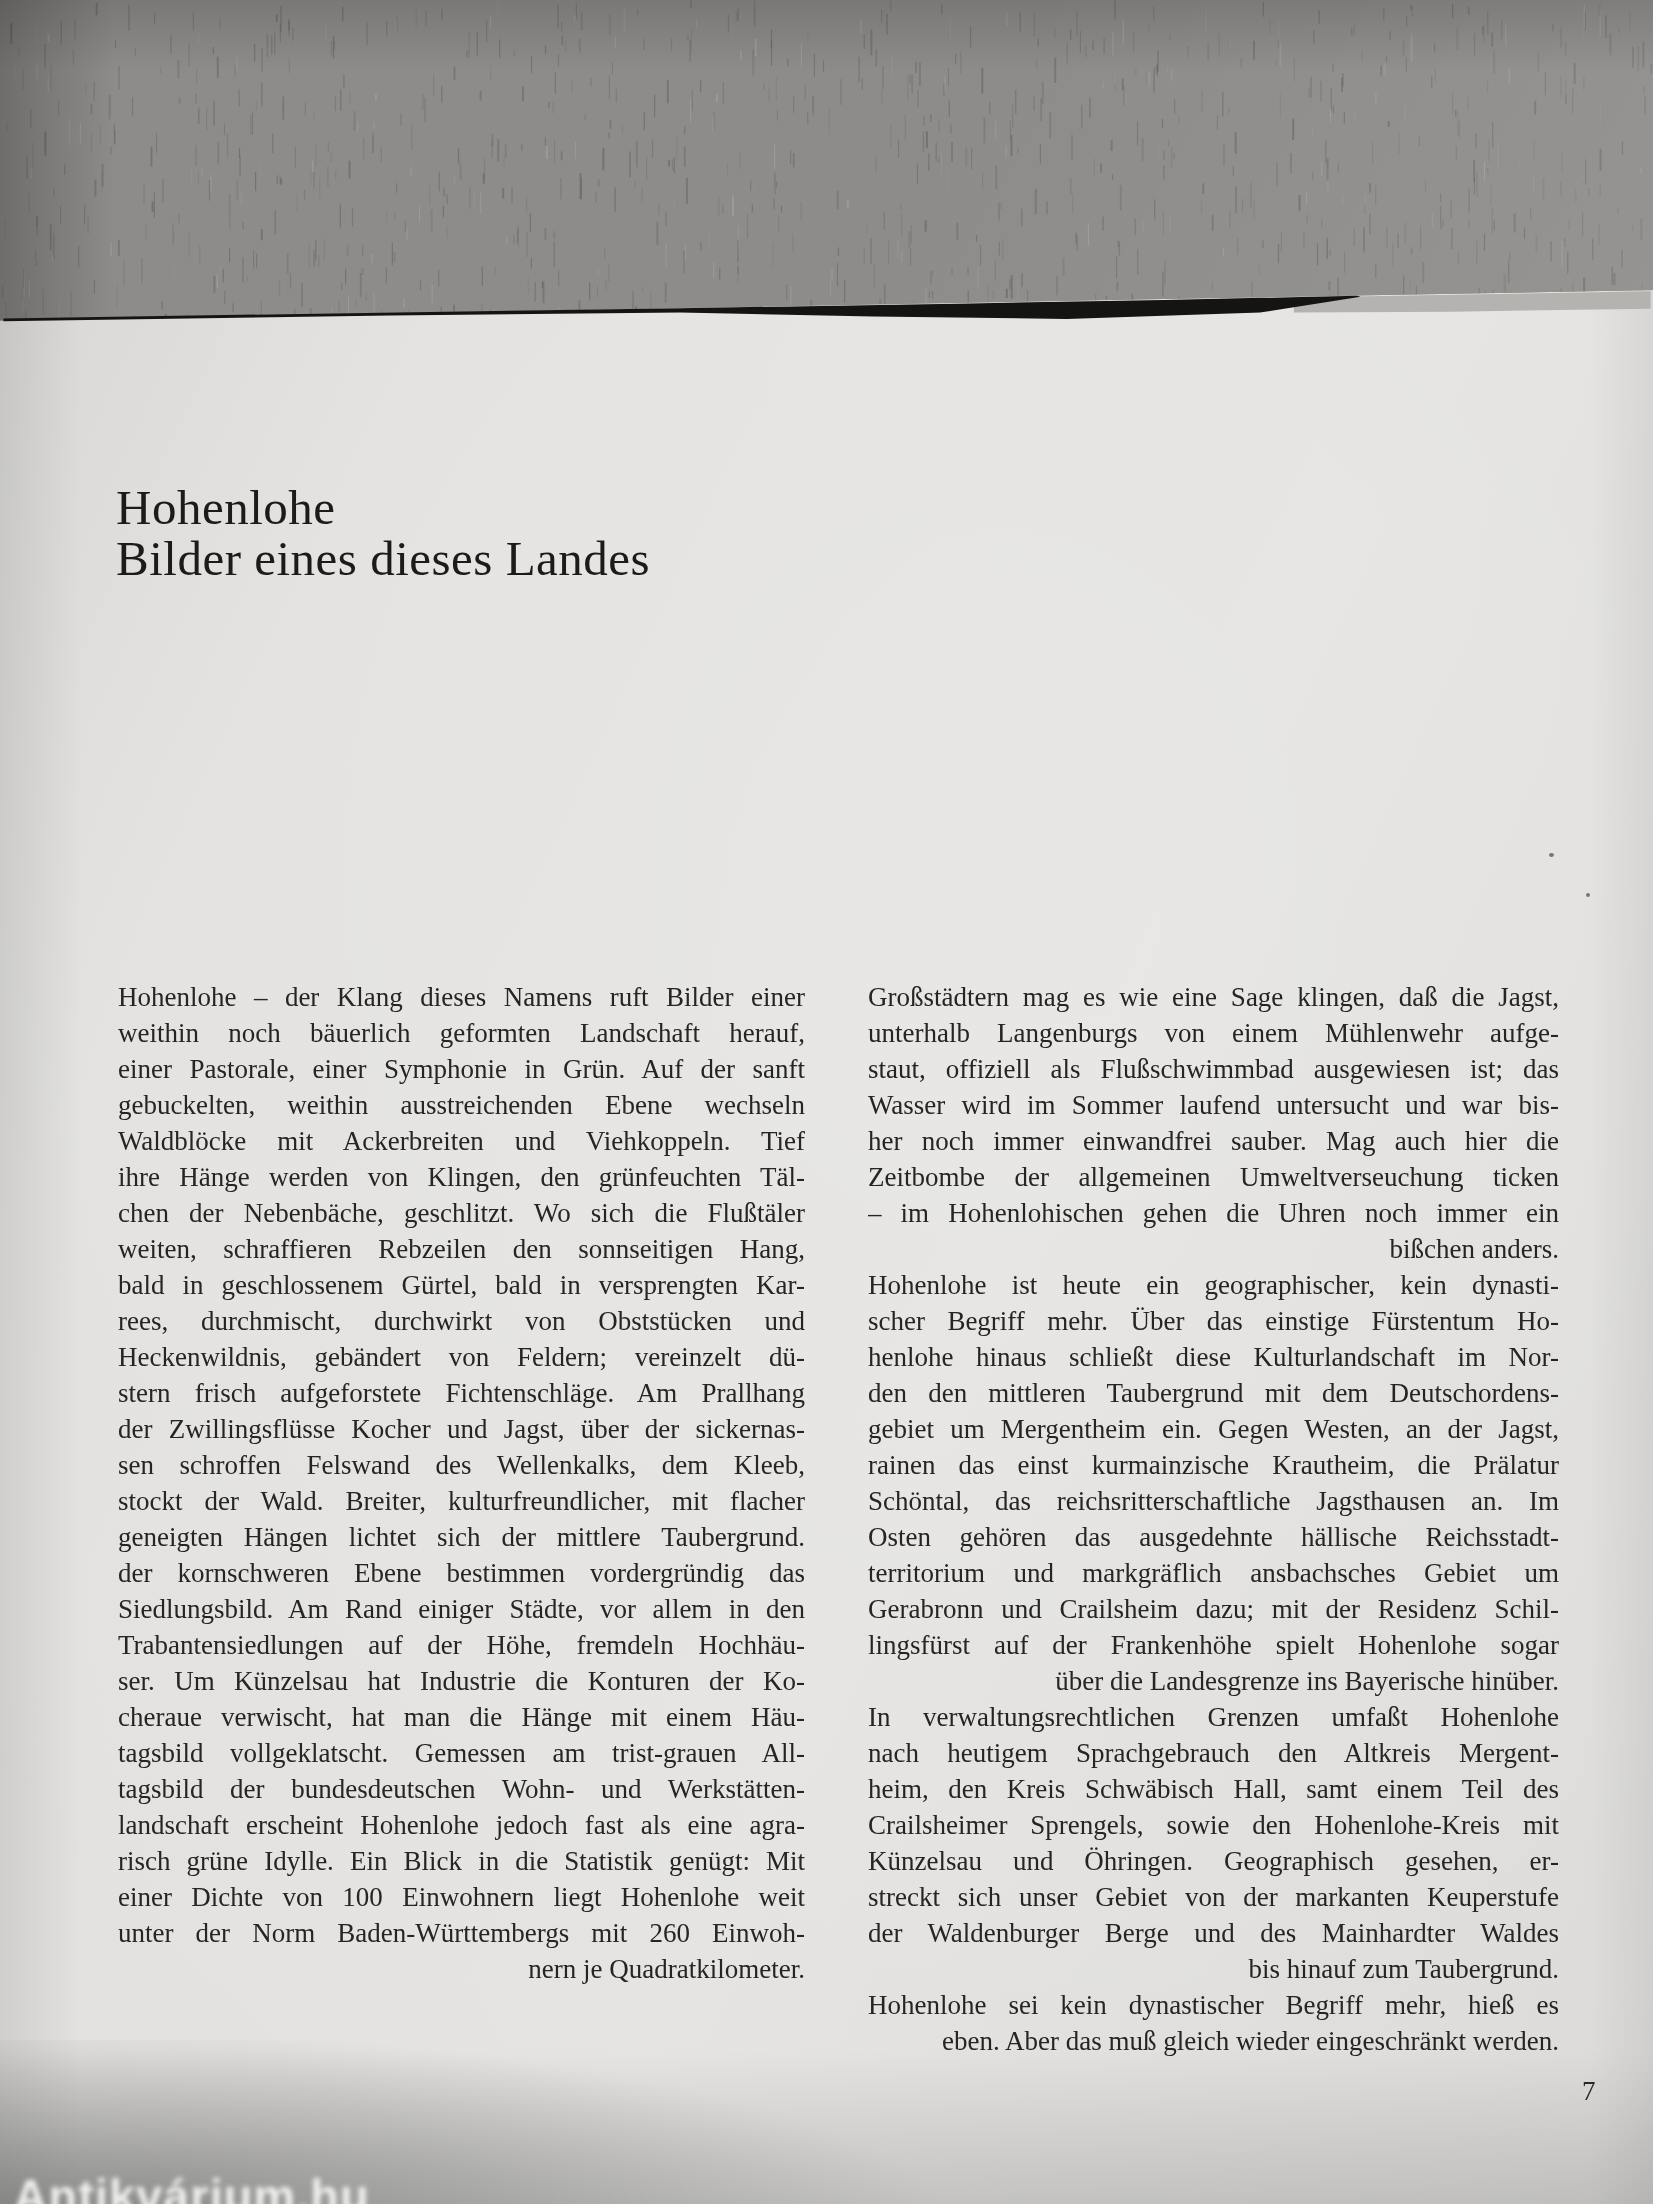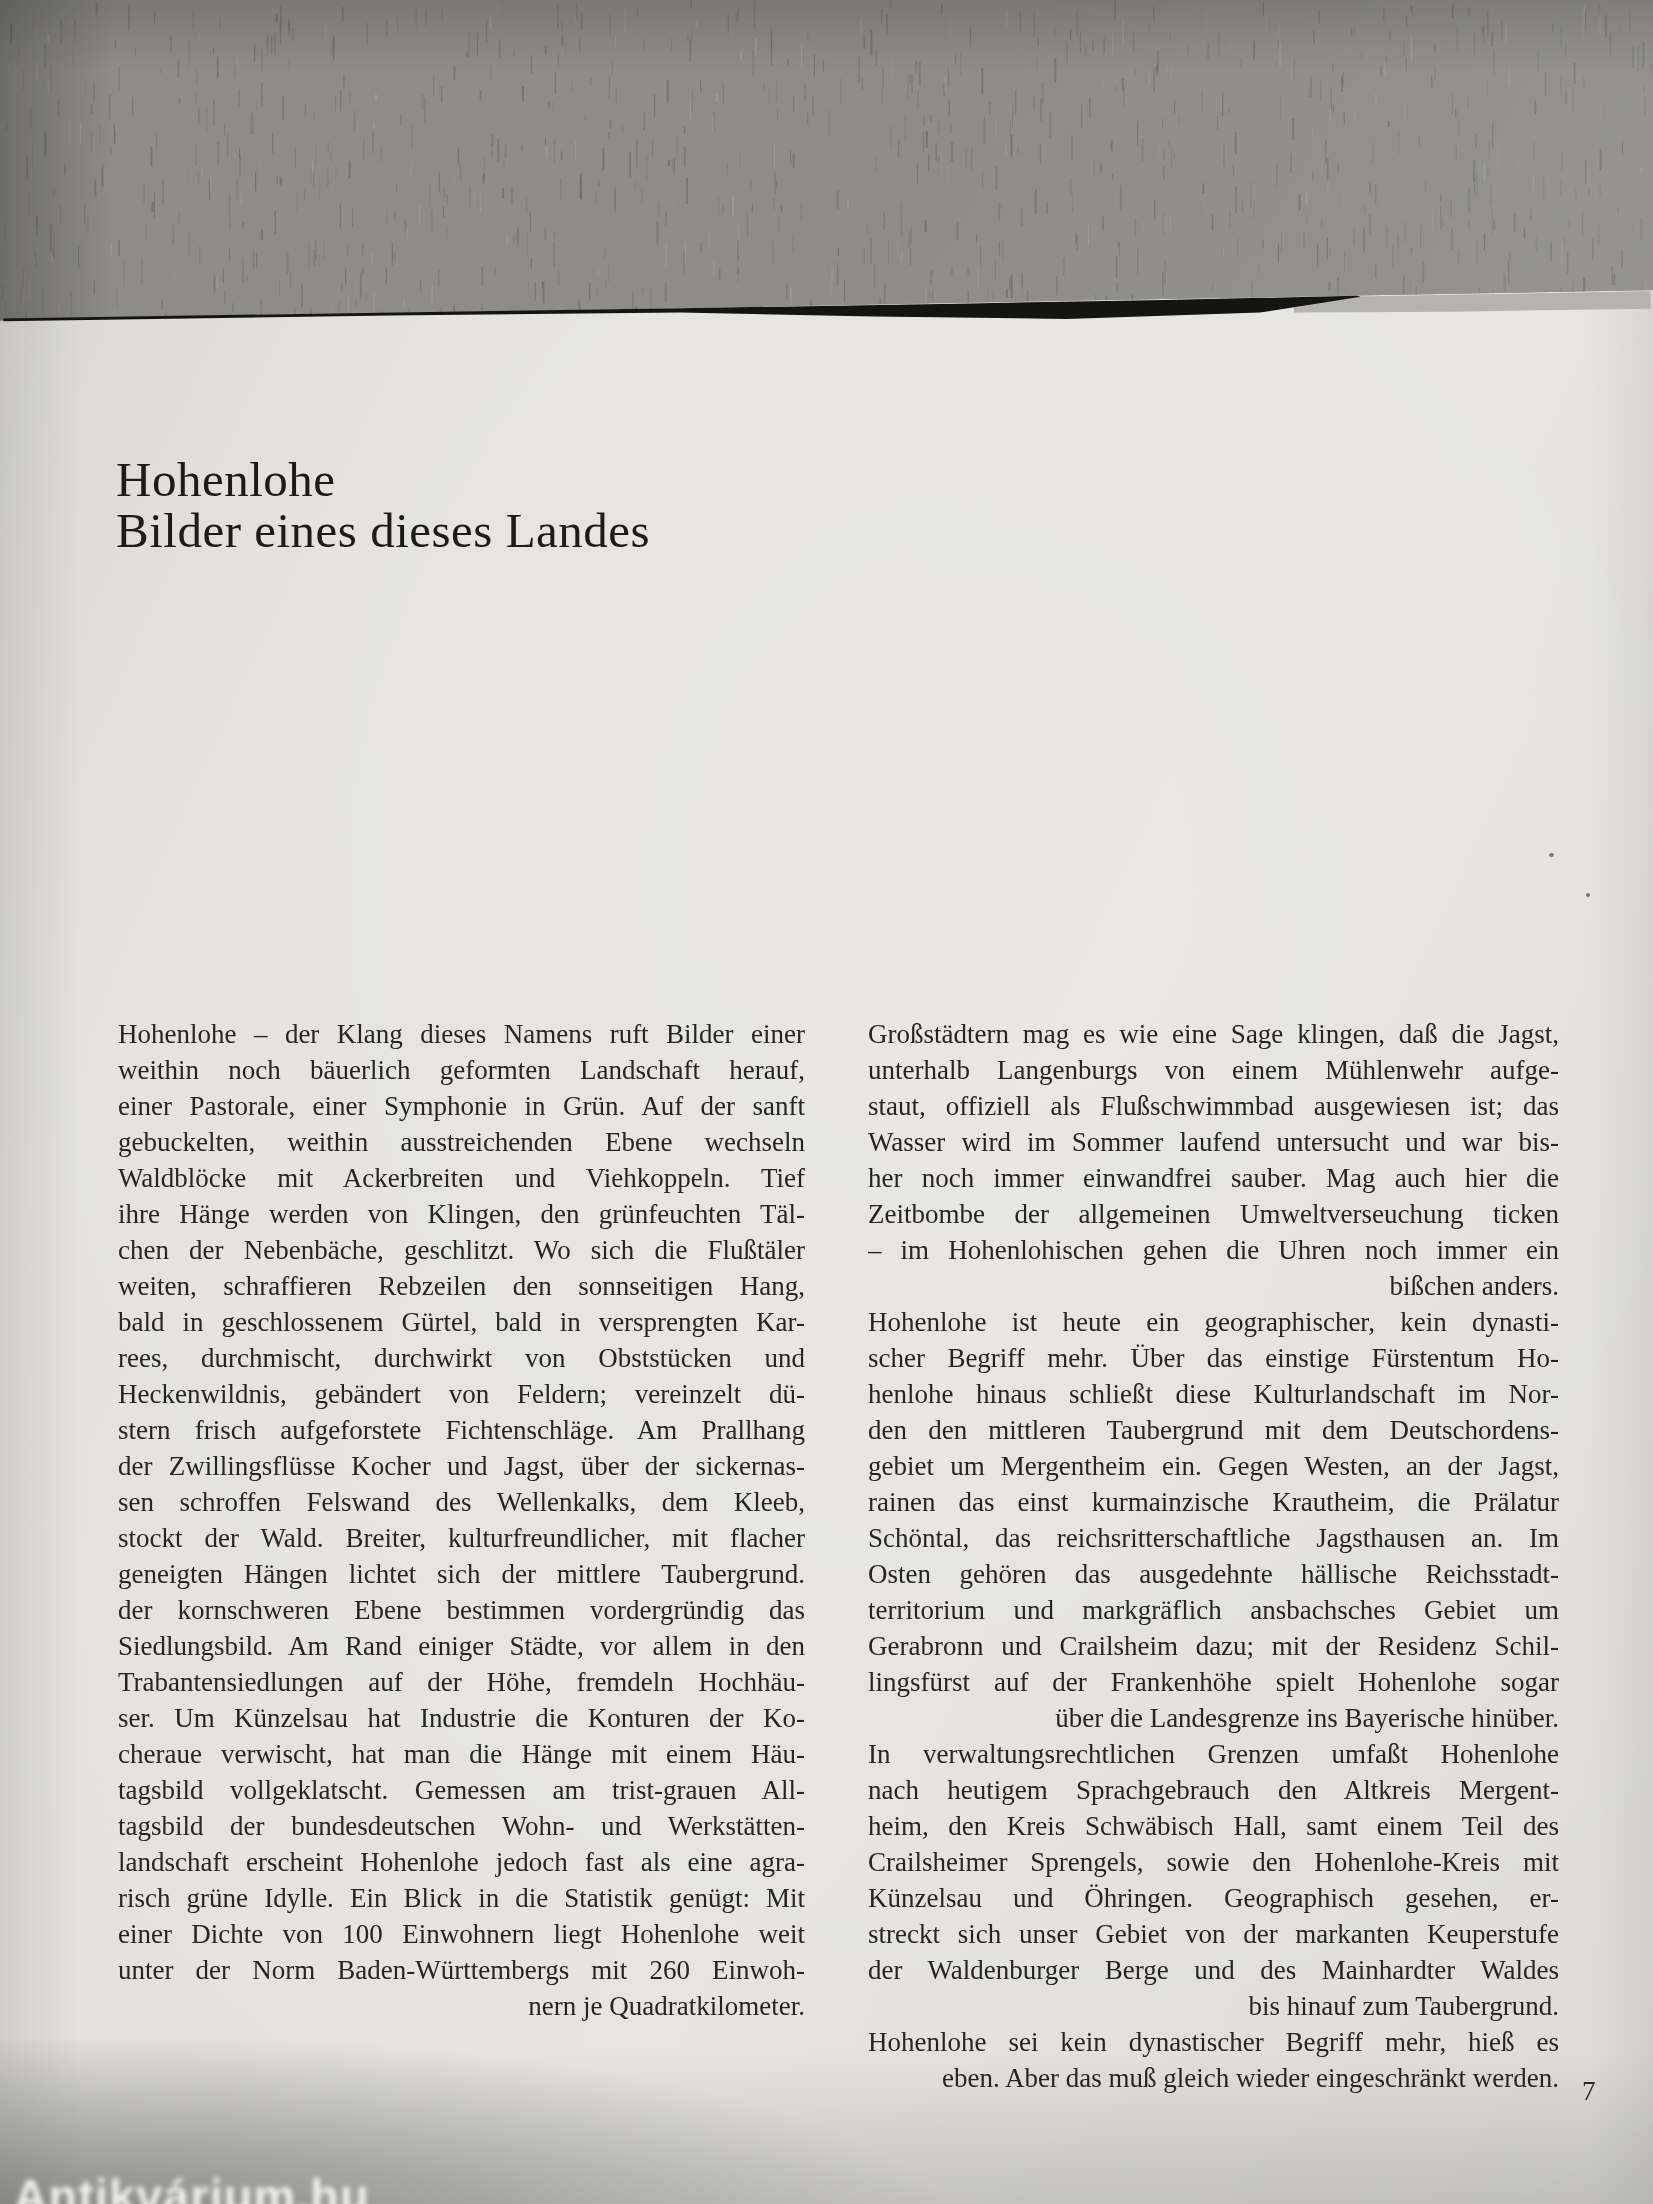--- a/index.html
+++ b/index.html
@@ -35,25 +35,25 @@
   .cloth-shade{
     position:absolute;inset:0;pointer-events:none;
     background:
       linear-gradient(to right, rgba(30,30,30,.28), rgba(0,0,0,0) 7%),
       linear-gradient(180deg, rgba(0,0,0,.14), rgba(0,0,0,0) 22%),
       linear-gradient(300deg, rgba(255,255,255,.07), rgba(0,0,0,0) 45%);
   }
   .edge-svg{position:absolute;top:272px;left:0;width:1654px;height:58px;}
   
   .title{
-    position:absolute;left:116px;top:454px;width:737px;
+    position:absolute;left:116px;top:482px;width:737px;
     font-size:49px;line-height:51px;color:#1c1b19;letter-spacing:0.5px;
   }
   .col{
-    position:absolute;top:1016px;
+    position:absolute;top:979px;
     font-size:27px;line-height:36px;color:#262522;
   }
   .col-left{left:118px;width:687px;}
   .col-right{left:842px;width:691px;margin-left:26px;}
   .para{margin:0;}
   .tl{
     text-align:justify;text-align-last:justify;
     height:36px;overflow:hidden;white-space:normal;
   }
   .tl.last{text-align:right;text-align-last:auto;}

